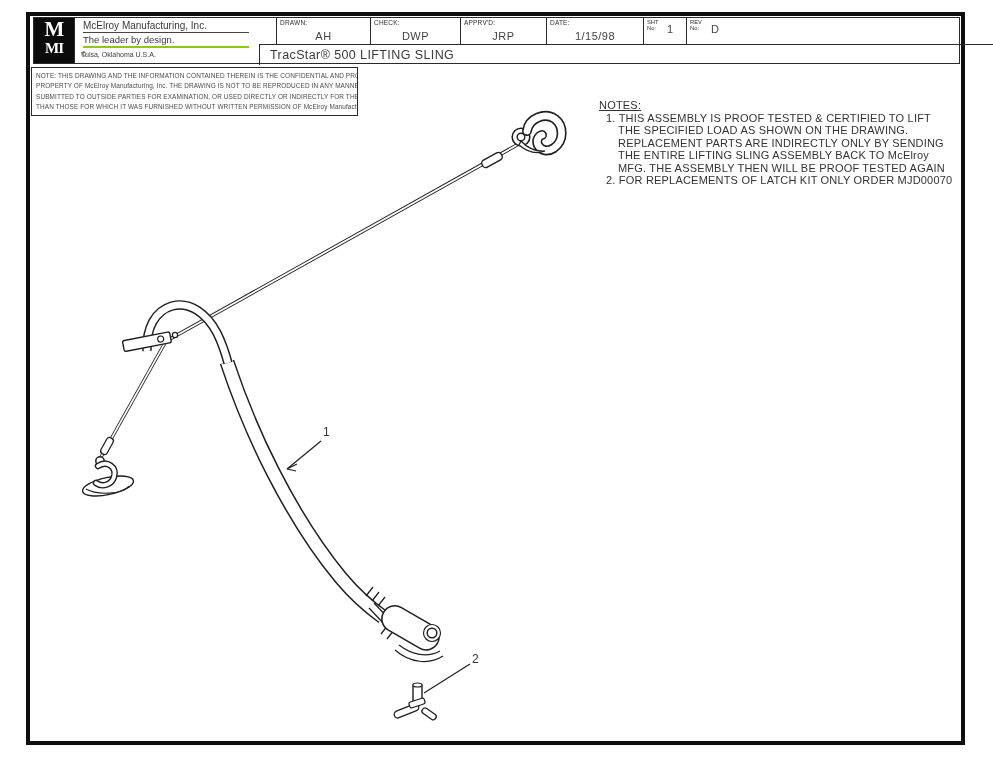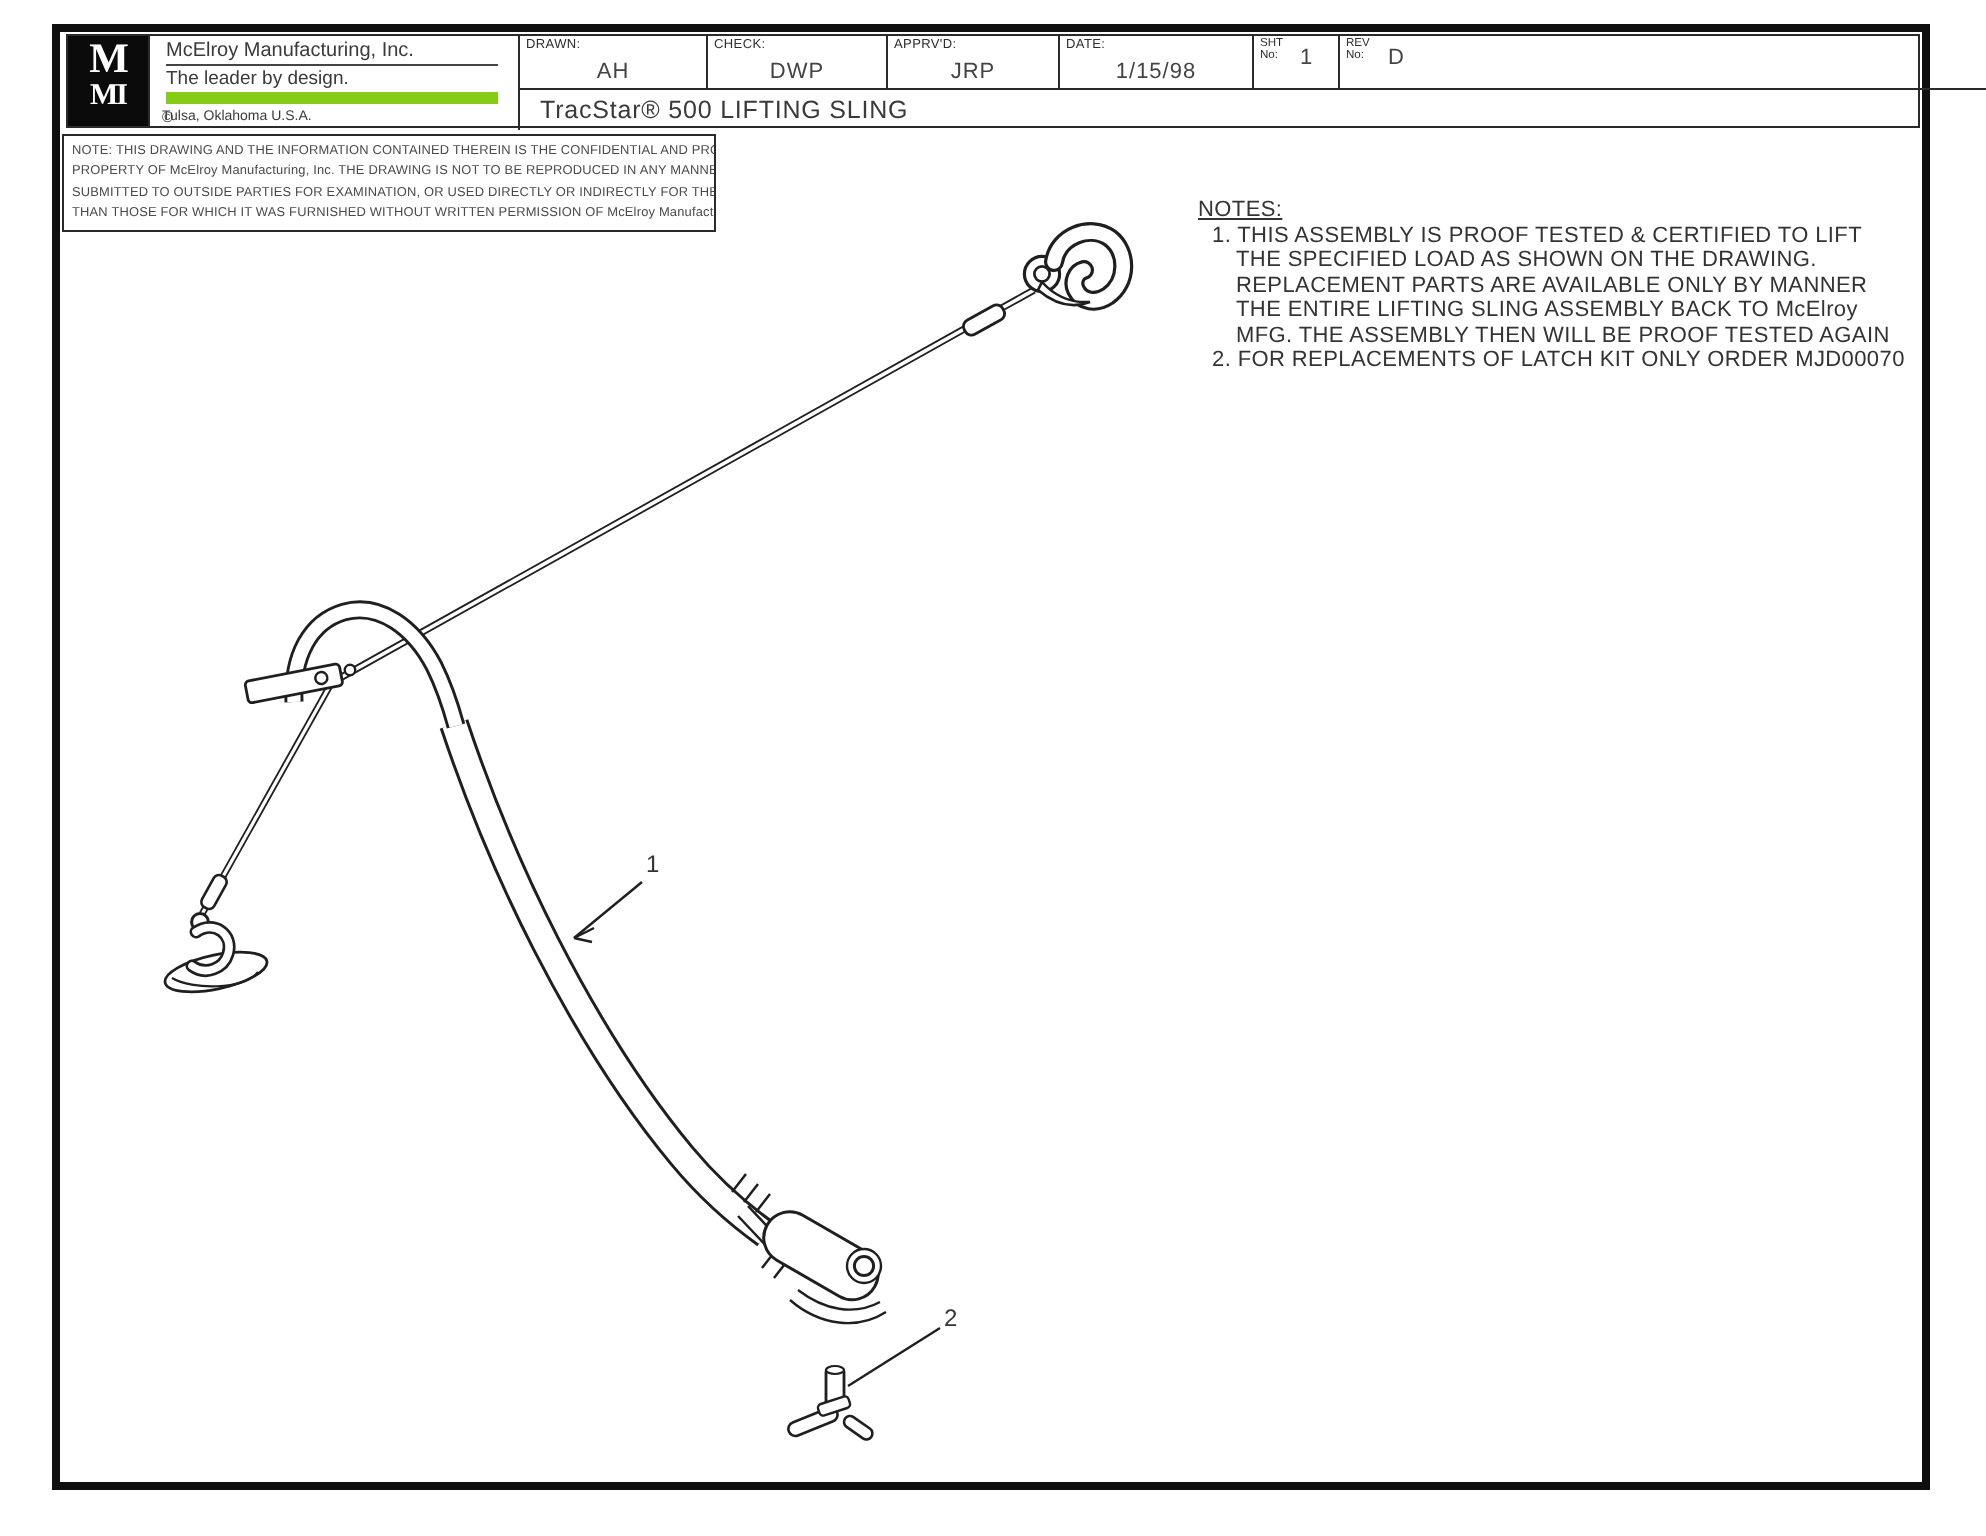--- a/index.html
+++ b/index.html
@@ -12,24 +12,24 @@
   .tblock{position:absolute;left:33px;top:17px;width:927px;height:47px;
           border:1.6px solid #2a2a2a;box-sizing:border-box;background:#fff;}
   .tb-logo{position:absolute;left:0;top:0;width:40px;height:100%;background:#0b0b0b;
            color:#fff;text-align:center;font-family:"Liberation Serif",serif;font-weight:700;}
   .tb-logo .l1{font-size:21px;line-height:21px;margin-top:1px;letter-spacing:-1px;}
   .tb-logo .l2{font-size:15px;line-height:17px;letter-spacing:-1px;}
   .tb-company{position:absolute;left:40px;top:0;width:185px;height:100%;
               border-left:1.5px solid #2a2a2a;box-sizing:border-box;}
   .c-row{color:#3a3a3a;}
   .c1{font-size:10px;line-height:13px;height:13px;margin:1px 10px 0 8px;border-bottom:1px solid #444;}
-  .c2{font-size:9.5px;line-height:13px;height:13px;margin:0 10px 0 8px;border-bottom:6px solid #84cc16;}
+  .c2{font-size:9.5px;line-height:13px;height:13px;margin:0 10px 0 8px;border-bottom:2px solid #84cc16;}
   .c3{font-size:7px;line-height:14px;height:14px;position:relative;margin:0 6px;}
   .c3 .copy{position:absolute;left:0px;top:0px;font-size:7.5px;}
-  .tb-fields{position:absolute;left:225px;top:0;width:702px;height:25.5px;
+  .tb-fields{position:absolute;left:242px;top:0;width:702px;height:25.5px;
              border-left:1.5px solid #2a2a2a;box-sizing:border-box;display:flex;}
   .field{position:relative;border-right:1.5px solid #2a2a2a;box-sizing:border-box;flex:none;}
   .field:last-child{border-right:none;}
   .f-drawn{width:94px}.f-check{width:90px}.f-apprvd{width:86px}.f-date{width:97px}
   .f-sht{width:43px}.f-rev{width:46px}.f-part{width:246px}
   .lbl{position:absolute;top:1px;left:3px;font-size:6.5px;letter-spacing:.2px;color:#2e2e2e;}
   .lbl2{position:absolute;top:1px;left:3px;font-size:5.8px;line-height:6.4px;color:#2e2e2e;}
   .val{position:absolute;bottom:2px;left:0;width:100%;text-align:center;
        font-size:11px;color:#444;letter-spacing:.5px;}
   .val-mid{position:absolute;top:5px;left:0;width:100%;text-align:center;padding-left:10px;
@@ -214,21 +214,21 @@
     <div>NOTE: THIS DRAWING AND THE INFORMATION CONTAINED THEREIN IS THE CONFIDENTIAL AND PROPRIETARY</div>
     <div>PROPERTY OF McElroy Manufacturing, Inc. THE DRAWING IS NOT TO BE REPRODUCED IN ANY MANNER,</div>
     <div>SUBMITTED TO OUTSIDE PARTIES FOR EXAMINATION, OR USED DIRECTLY OR INDIRECTLY FOR THE PURPOSES OTHER</div>
     <div>THAN THOSE FOR WHICH IT WAS FURNISHED WITHOUT WRITTEN PERMISSION OF McElroy Manufacturing, Inc.</div>
   </div>
 
   <div class="notes">
     <div class="heading">NOTES:</div>
     <div class="nl">1. THIS ASSEMBLY IS PROOF TESTED &amp; CERTIFIED TO LIFT</div>
     <div class="nc">THE SPECIFIED LOAD AS SHOWN ON THE DRAWING.</div>
-    <div class="nc">REPLACEMENT PARTS ARE AVAILABLE ONLY BY MANNER</div>
+    <div class="nc">REPLACEMENT PARTS ARE INDIRECTLY ONLY BY SENDING</div>
     <div class="nc">THE ENTIRE LIFTING SLING ASSEMBLY BACK TO McElroy</div>
     <div class="nc">MFG.  THE ASSEMBLY THEN WILL BE PROOF TESTED AGAIN</div>
     <div class="nl">2. FOR REPLACEMENTS OF LATCH KIT ONLY ORDER MJD00070</div>
   </div>
 
   <div class="callout co1">1</div>
   <div class="callout co2">2</div>
 
 </div>
 

